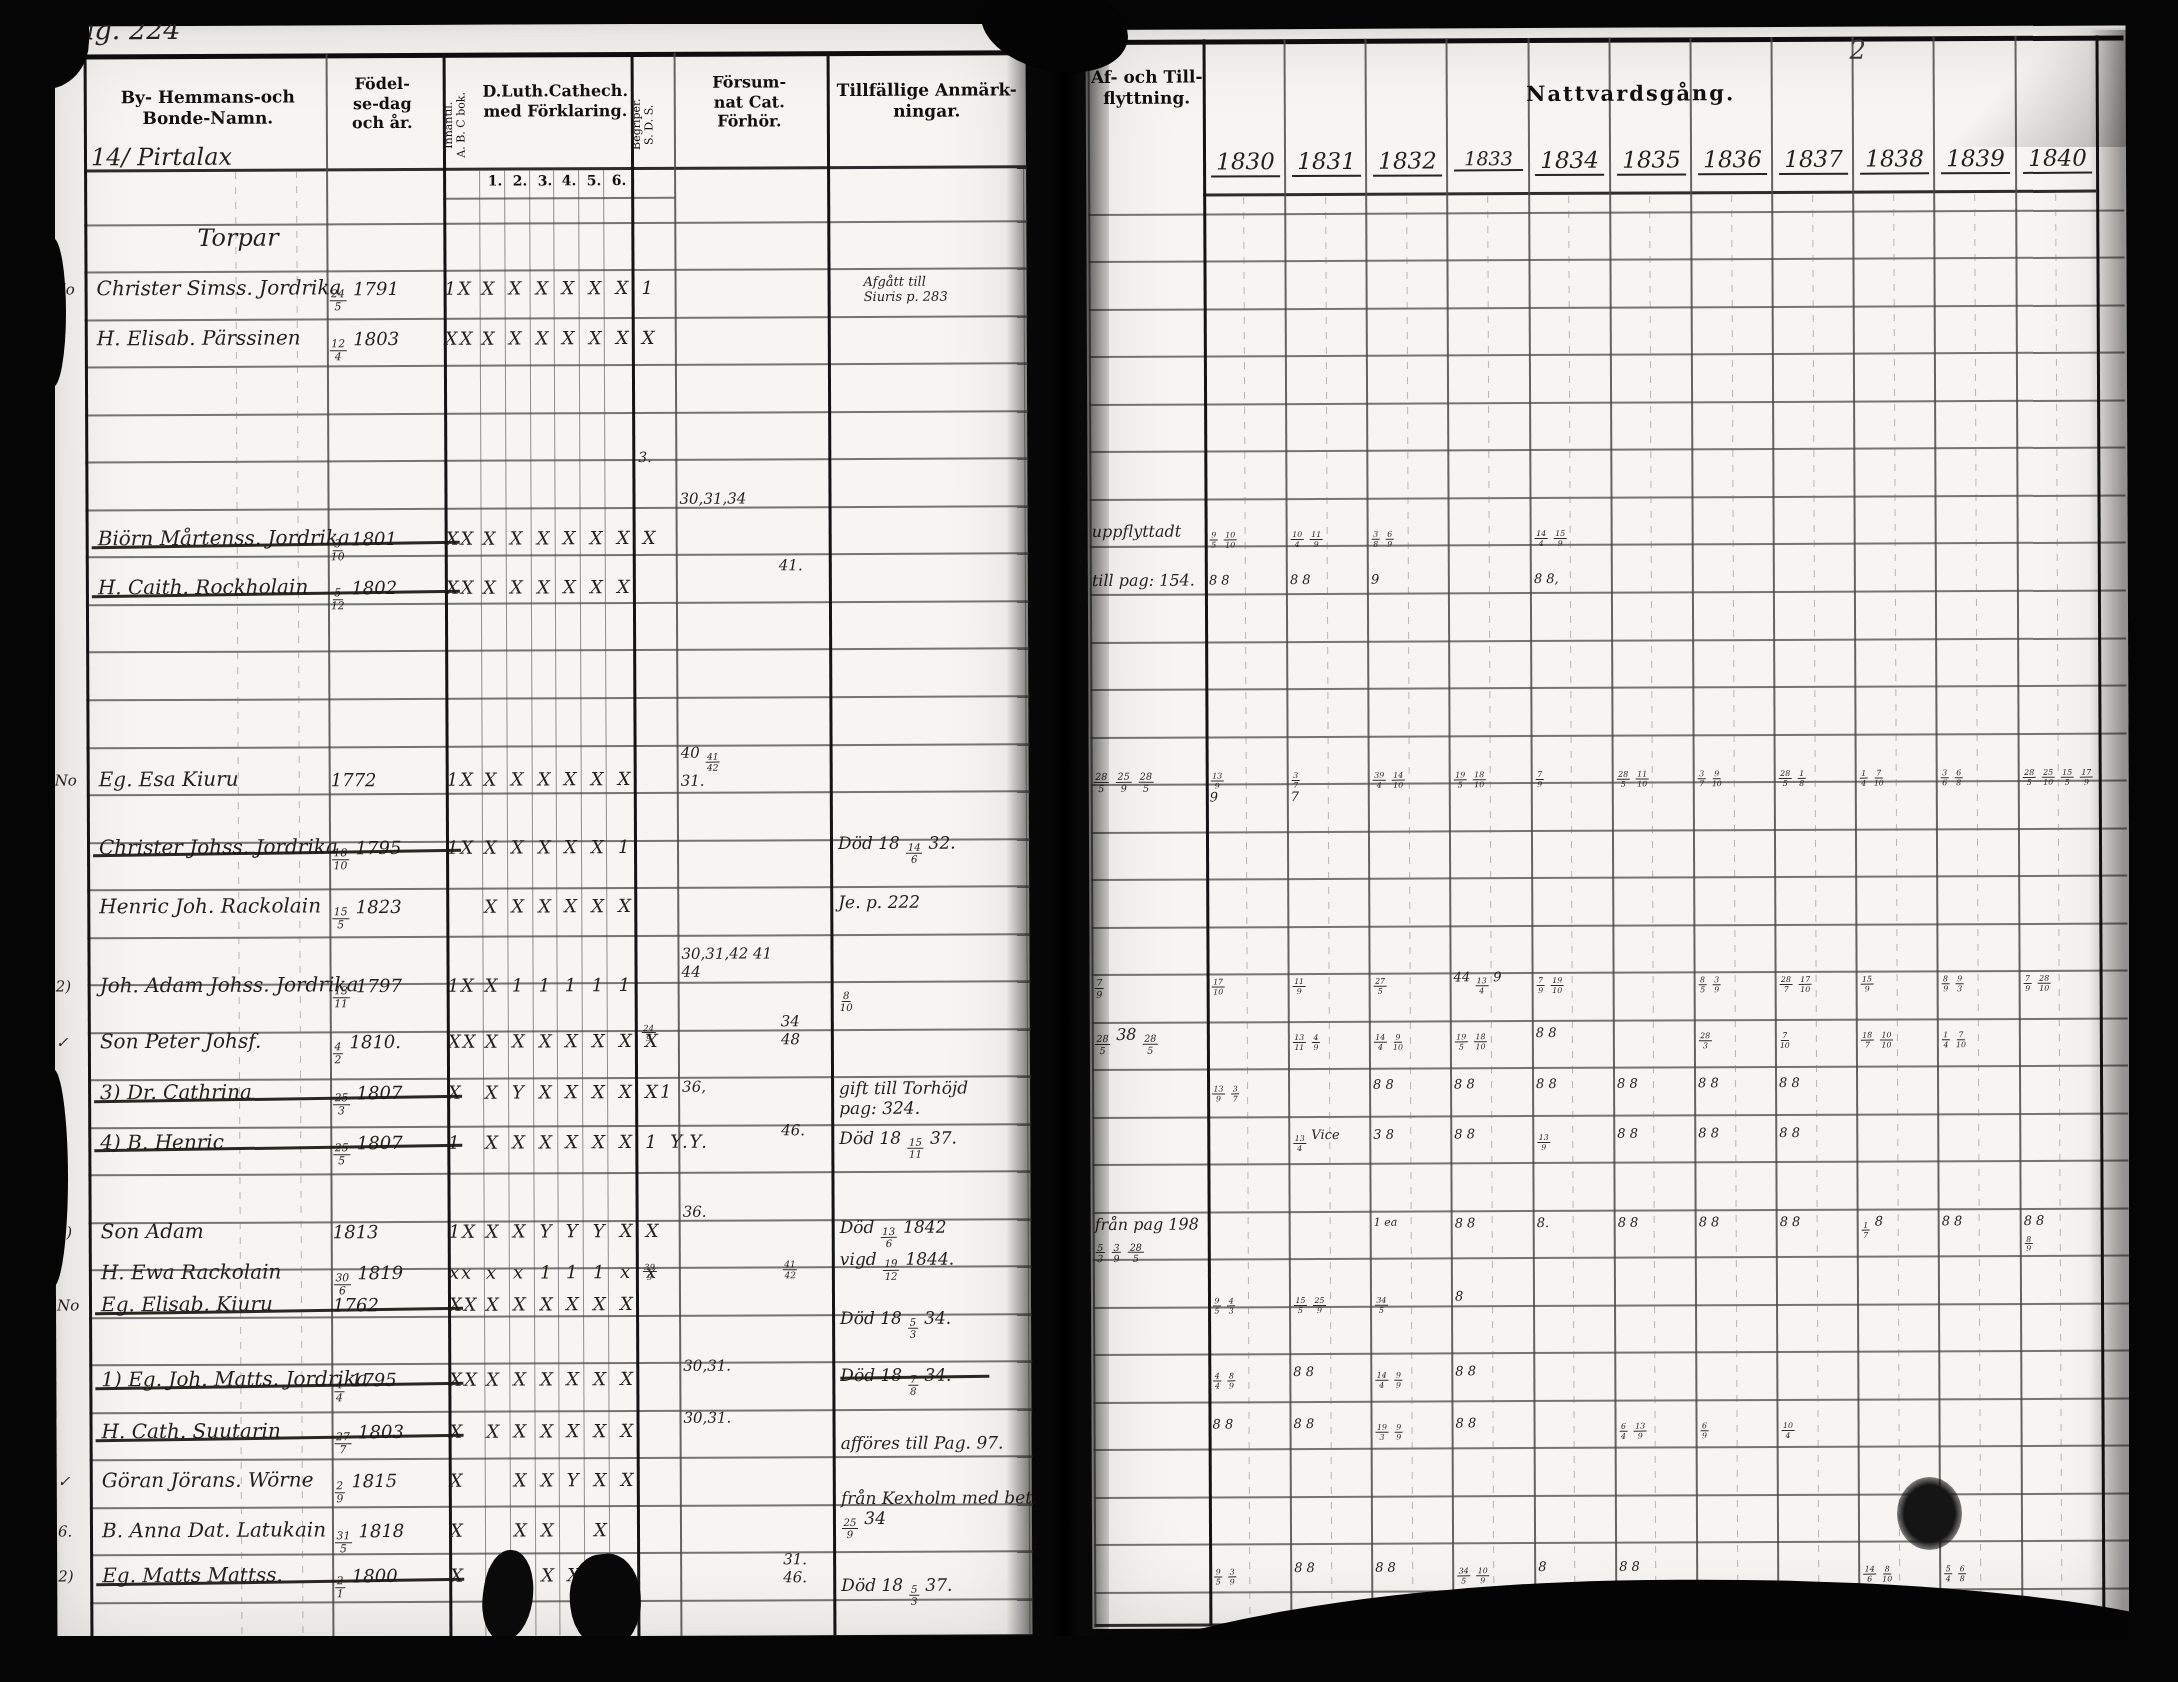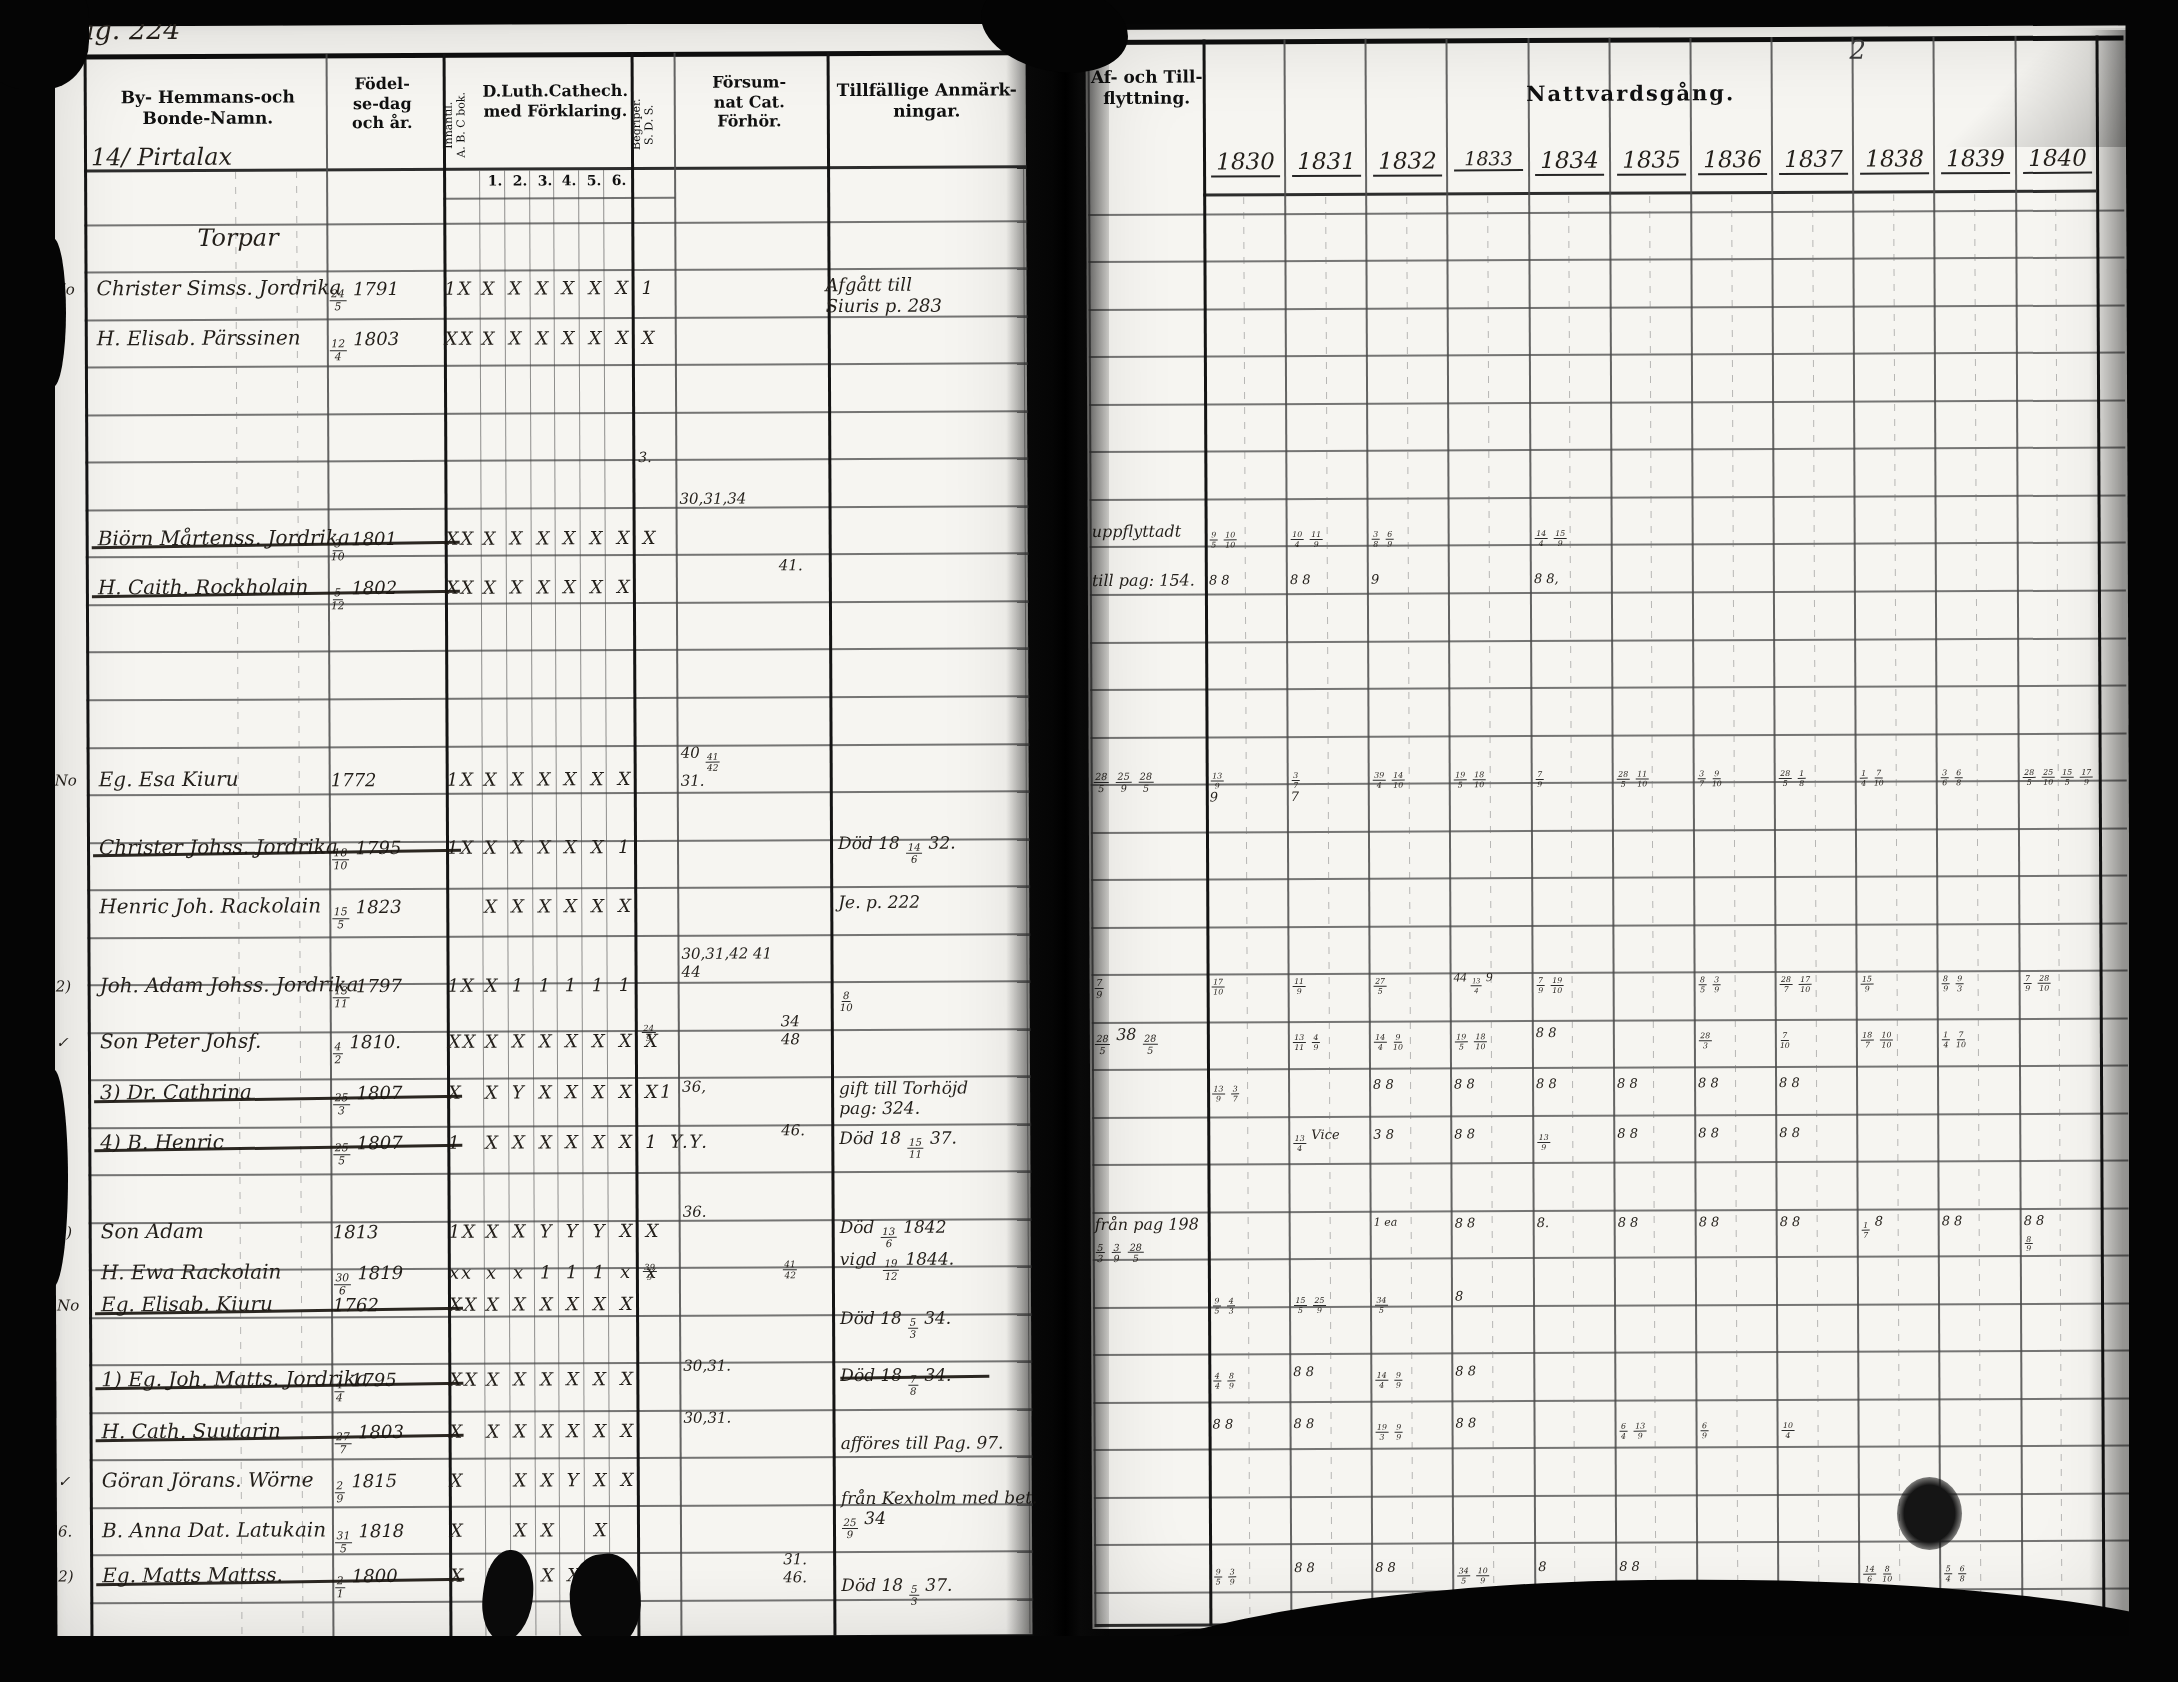--- a/index.html
+++ b/index.html
@@ -202,21 +202,21 @@
           <span>5</span>
         </span> 1791</div>
       <div class="hw marks" style="left: 447px; top: 275px; width: 36px; font-size: 18px;">1X</div>
       <div class="hw marks" style="left: 484px; top: 275px; width: 36px; font-size: 18px;">X</div>
       <div class="hw marks" style="left: 511px; top: 275px; width: 36px; font-size: 18px;">X</div>
       <div class="hw marks" style="left: 538px; top: 275px; width: 36px; font-size: 18px;">X</div>
       <div class="hw marks" style="left: 564px; top: 275px; width: 36px; font-size: 18px;">X</div>
       <div class="hw marks" style="left: 591px; top: 275px; width: 36px; font-size: 18px;">X</div>
       <div class="hw marks" style="left: 618px; top: 275px; width: 36px; font-size: 18px;">X</div>
       <div class="hw marks" style="left: 644px; top: 275px; width: 36px; font-size: 18px;">1</div>
-      <div class="hw" style="left: 828px; top: 273px; width: 206px; font-size: 18px;">Afgått till<br>Siuris p. 283</div>
+      <div class="hw" style="left: 866px; top: 273px; width: 206px; font-size: 13px;">Afgått till<br>Siuris p. 283</div>
       <div class="hw nowrap" style="left: 99px; top: 323px; font-size: 20px;">H. Elisab. Pärssinen</div>
       <div class="hw nowrap" style="left: 331px; top: 325px; font-size: 18px;"><span class="fr">
           <b>12</b>
           <span>4</span>
         </span> 1803</div>
       <div class="hw marks" style="left: 447px; top: 325px; width: 36px; font-size: 18px;">XX</div>
       <div class="hw marks" style="left: 484px; top: 325px; width: 36px; font-size: 18px;">X</div>
       <div class="hw marks" style="left: 511px; top: 325px; width: 36px; font-size: 18px;">X</div>
       <div class="hw marks" style="left: 538px; top: 325px; width: 36px; font-size: 18px;">X</div>
       <div class="hw marks" style="left: 564px; top: 325px; width: 36px; font-size: 18px;">X</div>
@@ -324,21 +324,21 @@
       <div class="hw marks" style="left: 538px; top: 972px; width: 36px; font-size: 18px;">1</div>
       <div class="hw marks" style="left: 564px; top: 972px; width: 36px; font-size: 18px;">1</div>
       <div class="hw marks" style="left: 591px; top: 972px; width: 36px; font-size: 18px;">1</div>
       <div class="hw marks" style="left: 618px; top: 972px; width: 36px; font-size: 18px;">1</div>
       <div class="hw" style="left: 681px; top: 944px; width: 149px; font-size: 15px;">30,31,42 41<br>44</div>
       <div class="hw" style="left: 838px; top: 980px; width: 206px; font-size: 17px;"><span class="fr"><b>8</b><span>10</span></span></div>
       <div class="hw" style="left: 1093px; top: 970px; width: 131px; font-size: 16px;"><span class="fr"><b>7</b><span>9</span></span></div>
       <div class="hw comm" style="left: 1210px; top: 972px; width: 83px; font-size: 13px;"><span class="fr"><b>17</b><span>10</span></span></div>
       <div class="hw comm" style="left: 1291px; top: 972px; width: 83px; font-size: 13px;"><span class="fr"><b>11</b><span>9</span></span></div>
       <div class="hw comm" style="left: 1372px; top: 972px; width: 83px; font-size: 13px;"><span class="fr"><b>27</b><span>5</span></span></div>
-      <div class="hw comm" style="left: 1453px; top: 972px; width: 83px; font-size: 13px; font-family: Liberation Serif, serif;">44 <span class="fr"><b>13</b><span>4</span></span> 9</div>
+      <div class="hw comm" style="left: 1453px; top: 972px; width: 83px; font-size: 13px;">44 <span class="fr"><b>13</b><span>4</span></span> 9</div>
       <div class="hw comm" style="left: 1535px; top: 972px; width: 83px; font-size: 13px;"><span class="fr"><b>7</b><span>9</span></span> <span class="fr"><b>19</b><span>10</span></span></div>
       <div class="hw comm" style="left: 1697px; top: 972px; width: 83px; font-size: 13px;"><span class="fr"><b>8</b><span>5</span></span> <span class="fr"><b>3</b><span>9</span></span></div>
       <div class="hw comm" style="left: 1778px; top: 972px; width: 83px; font-size: 13px;"><span class="fr"><b>28</b><span>7</span></span> <span class="fr"><b>17</b><span>10</span></span></div>
       <div class="hw comm" style="left: 1859px; top: 972px; width: 83px; font-size: 13px;"><span class="fr"><b>15</b><span>9</span></span></div>
       <div class="hw comm" style="left: 1940px; top: 972px; width: 83px; font-size: 13px;"><span class="fr"><b>8</b><span>9</span></span> <span class="fr"><b>9</b><span>3</span></span></div>
       <div class="hw comm" style="left: 2022px; top: 972px; width: 83px; font-size: 13px;"><span class="fr"><b>7</b><span>9</span></span> <span class="fr"><b>28</b><span>10</span></span></div>
       <div class="hw" style="left: 55px; top: 1030px; width: 34px; font-size: 15px;">✓</div>
       <div class="hw nowrap" style="left: 99px; top: 1026px; font-size: 20px;">Son Peter Johsf.</div>
       <div class="hw nowrap" style="left: 331px; top: 1028px; font-size: 18px;"><span class="fr">
           <b>4</b>

